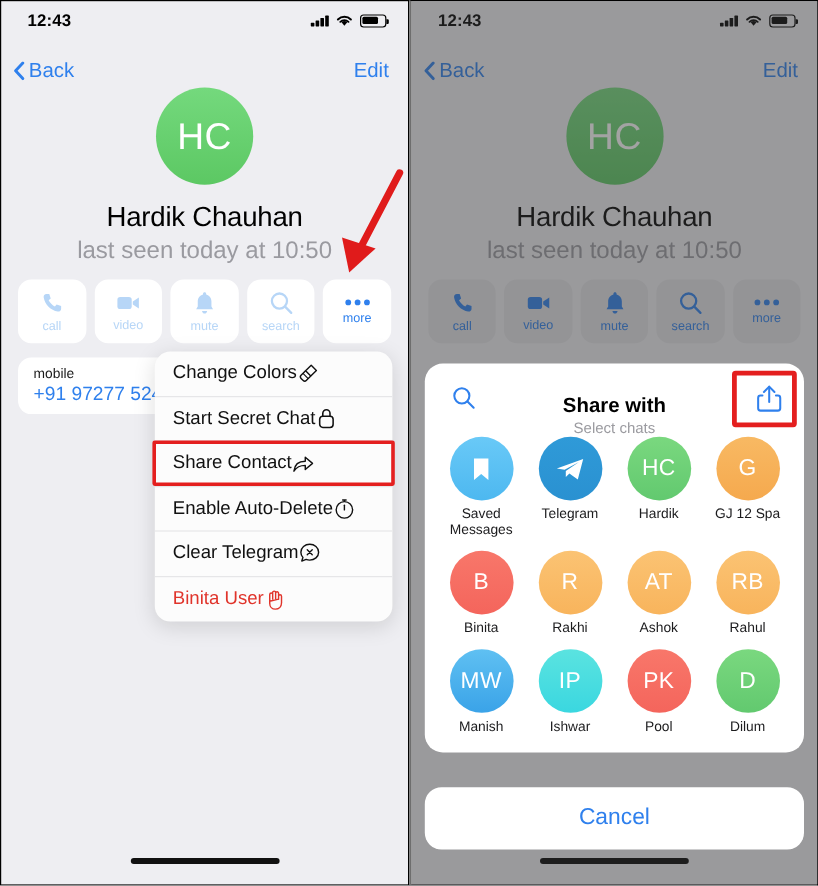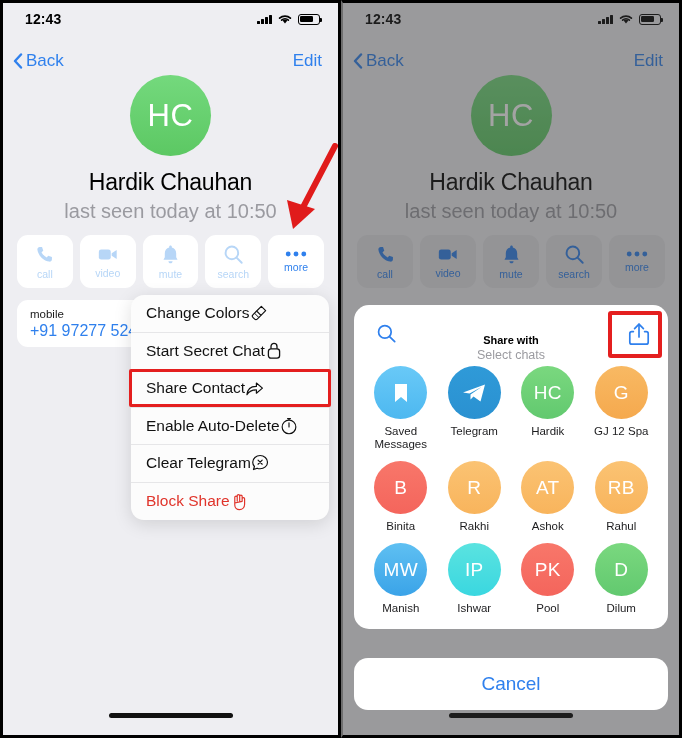--- a/index.html
+++ b/index.html
@@ -9,21 +9,21 @@
     background: #b8b8b8;
     overflow: hidden;
   }
   .screens { position: relative; width: 682px; height: 738px; display: flex; }
 
   .phone {
     position: relative;
     width: 341px; height: 738px;
     overflow: hidden;
     background: #eeeef2;
-    border: 3px solid #000000;
+    border: 1px solid #000000;
   }
   .phone.right { border-left: 2px solid #6e6e6e; }
 
   
   .dim {
     position: absolute; inset: 0;
     background: rgba(60,60,60,0.47);
     z-index: 40;
     pointer-events: none;
   }
@@ -125,21 +125,21 @@
 
   
   .sheet {
     position: absolute; left: 11px; right: 11px; top: 302px;
     background: #fff; border-radius: 15px; z-index: 50; overflow: hidden;
   }
   .sheet-head {
     position: relative; height: 58px;
     display: flex; align-items: center; justify-content: center; flex-direction: column;
   }
-  .sheet-title { font-size: 11px; font-weight: bold; color: #000; margin-top: 27px; }
+  .sheet-title { font-size: 17px; font-weight: bold; color: #000; margin-top: 27px; }
   .sheet-sub { font-size: 12.5px; color: #9b9ba0; margin-top: 2px; }
   .sheet-search { position: absolute; left: 22px; top: 18px; }
   .sheet-share { position: absolute; right: 18px; top: 17px; }
   .hl-share {
     position: absolute; right: 6px; top: 6px; width: 54px; height: 47px;
     border: 4px solid #e41f1f; border-radius: 3px; z-index: 60; pointer-events: none;
   }
   .grid {
     display: grid; grid-template-columns: repeat(4, 1fr);
     padding: 3px 10px 14px; row-gap: 10px;
@@ -293,21 +293,21 @@
       <div class="ctxrow">
         <span>Clear Telegram</span>
         <span class="ctxicon">
           <svg width="19" height="18" viewBox="0 0 20 19">
             <path d="M17.4 8.6 C17.4 12.6 13.8 15.6 9.6 15.6 C8.4 15.6 7.4 15.4 6.4 15 L2.6 16.4 L3.6 13.2 C2.4 11.9 1.8 10.3 1.8 8.6 C1.8 4.7 5.4 1.6 9.6 1.6 C13.8 1.6 17.4 4.7 17.4 8.6 Z" stroke="#111" stroke-width="1.25" fill="none" stroke-linejoin="round"></path>
             <path d="M7.4 6.4 L11.8 10.8 M11.8 6.4 L7.4 10.8" stroke="#111" stroke-width="1.2" stroke-linecap="round"></path>
           </svg>
         </span>
       </div>
       <div class="ctxrow danger">
-        <span>Block Share</span>
+        <span>Binita User</span>
         <span class="ctxicon">
           <svg width="17" height="19" viewBox="0 0 18 20">
             <path d="M4 11.6 L4 5.6 A1.3 1.3 0 0 1 6.6 5.6 L6.6 9.6 M6.6 9.6 L6.6 4 A1.3 1.3 0 0 1 9.2 4 L9.2 9.4 M9.2 9.4 L9.2 4.6 A1.3 1.3 0 0 1 11.8 4.6 L11.8 9.8 M11.8 9.8 L11.8 7.2 A1.3 1.3 0 0 1 14.4 7.2 L14.4 13 C14.4 16.4 12 18.6 9 18.6 C6 18.6 4 16.4 4 13.6 L4 11.6 Z" stroke="#e0342b" stroke-width="1.25" fill="none" stroke-linejoin="round" stroke-linecap="round"></path>
           </svg>
         </span>
       </div>
     </div>
 
     <div class="hl-menu"></div>
 

